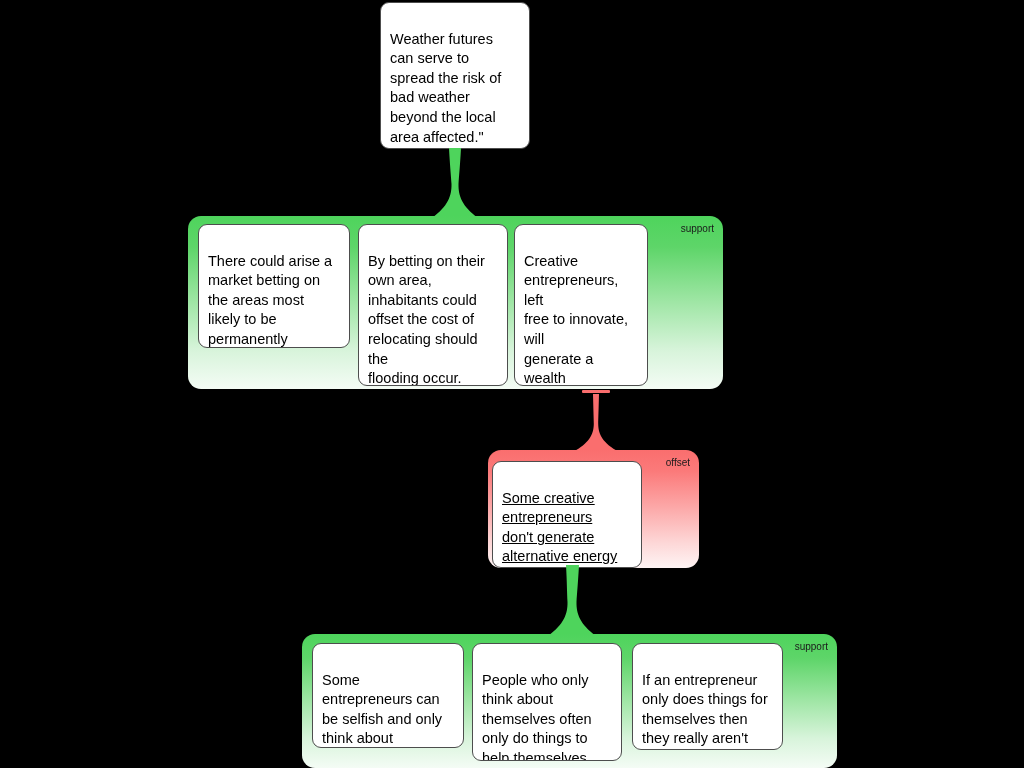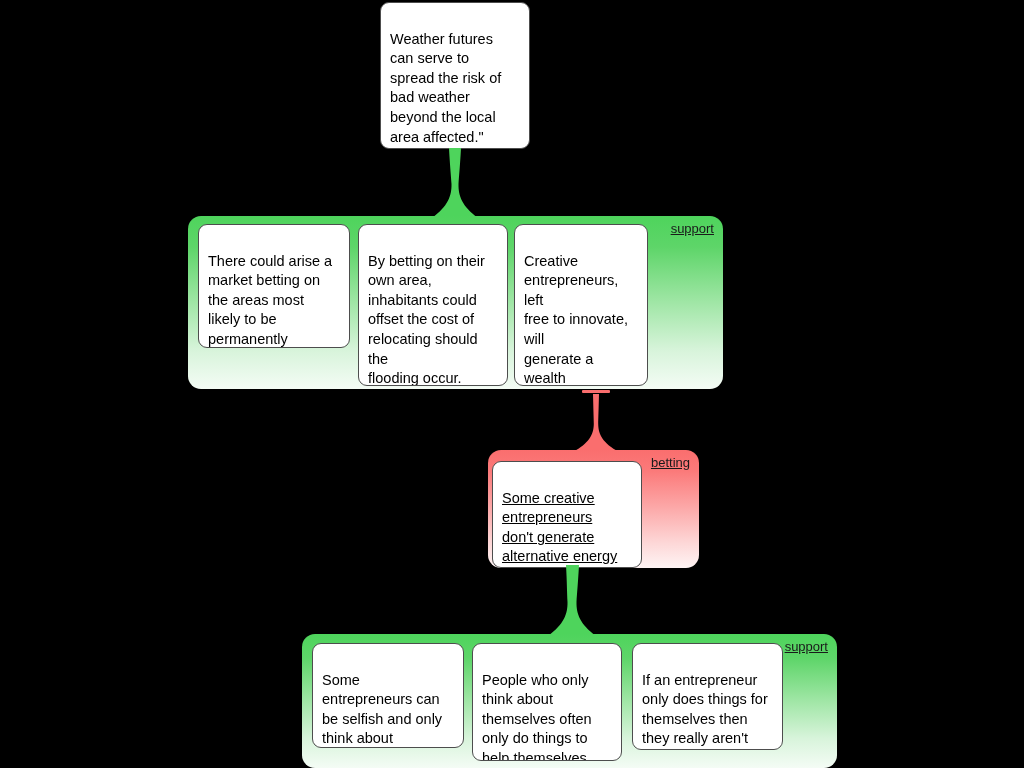--- a/index.html
+++ b/index.html
@@ -32,26 +32,25 @@
   .group.support {
     background: linear-gradient(to bottom, #4ed45c 0%, #5ed569 18%, #9ce5a2 48%, #d8f4db 78%, #f4fcf5 100%);
   }
   .group.opposes {
     background: linear-gradient(to bottom, #fa6e6e 0%, #fb7a7a 18%, #fca7a7 48%, #fdd6d6 78%, #fef4f4 100%);
   }
   .group-label {
     position: absolute;
     top: 6px;
     right: 9px;
-    font-size: 13px;
+    font-size: 10px;
     line-height: 13px;
     color: #1a1a1a;
     white-space: nowrap;
     font-family: "Liberation Sans", sans-serif;
-    text-decoration: underline;
   }
 
   
   .card {
     position: absolute;
     background: #ffffff;
     border: 1px solid #4d4d4d;
     border-radius: 9px;
     box-sizing: border-box;
     padding: 7px 9px 6px 9px;
@@ -134,21 +133,21 @@
 
   <div class="cap-bar" style="left:582px; top:390px; width:28px; background:#fa6e6e;"></div>
 
   <div class="connector" style="left:573px; top:394px; width:46px; height:58px;">
     <svg width="46" height="58" viewBox="0 0 46 58" xmlns="http://www.w3.org/2000/svg">
       <path d="M20 0 H26 C25.6 16 25.3 24 25.2 30 C25.4 41 30 49 46 58 H0 C16 49 20.6 41 20.8 30 C20.7 24 20.4 16 20 0 Z" fill="#fa6e6e"></path>
     </svg>
   </div>
 
   <div class="group opposes" style="left:488px; top:450px; width:211px; height:118px;">
-    <span class="group-label">betting</span>
+    <span class="group-label">offset</span>
   </div>
 
   <div class="card" style="left:492px; top:461px; width:150px; height:107px;text-decoration:underline;">
     <span>Some creative
 entrepreneurs
 don't generate
 alternative energy
 sources.</span>
   </div>
 

